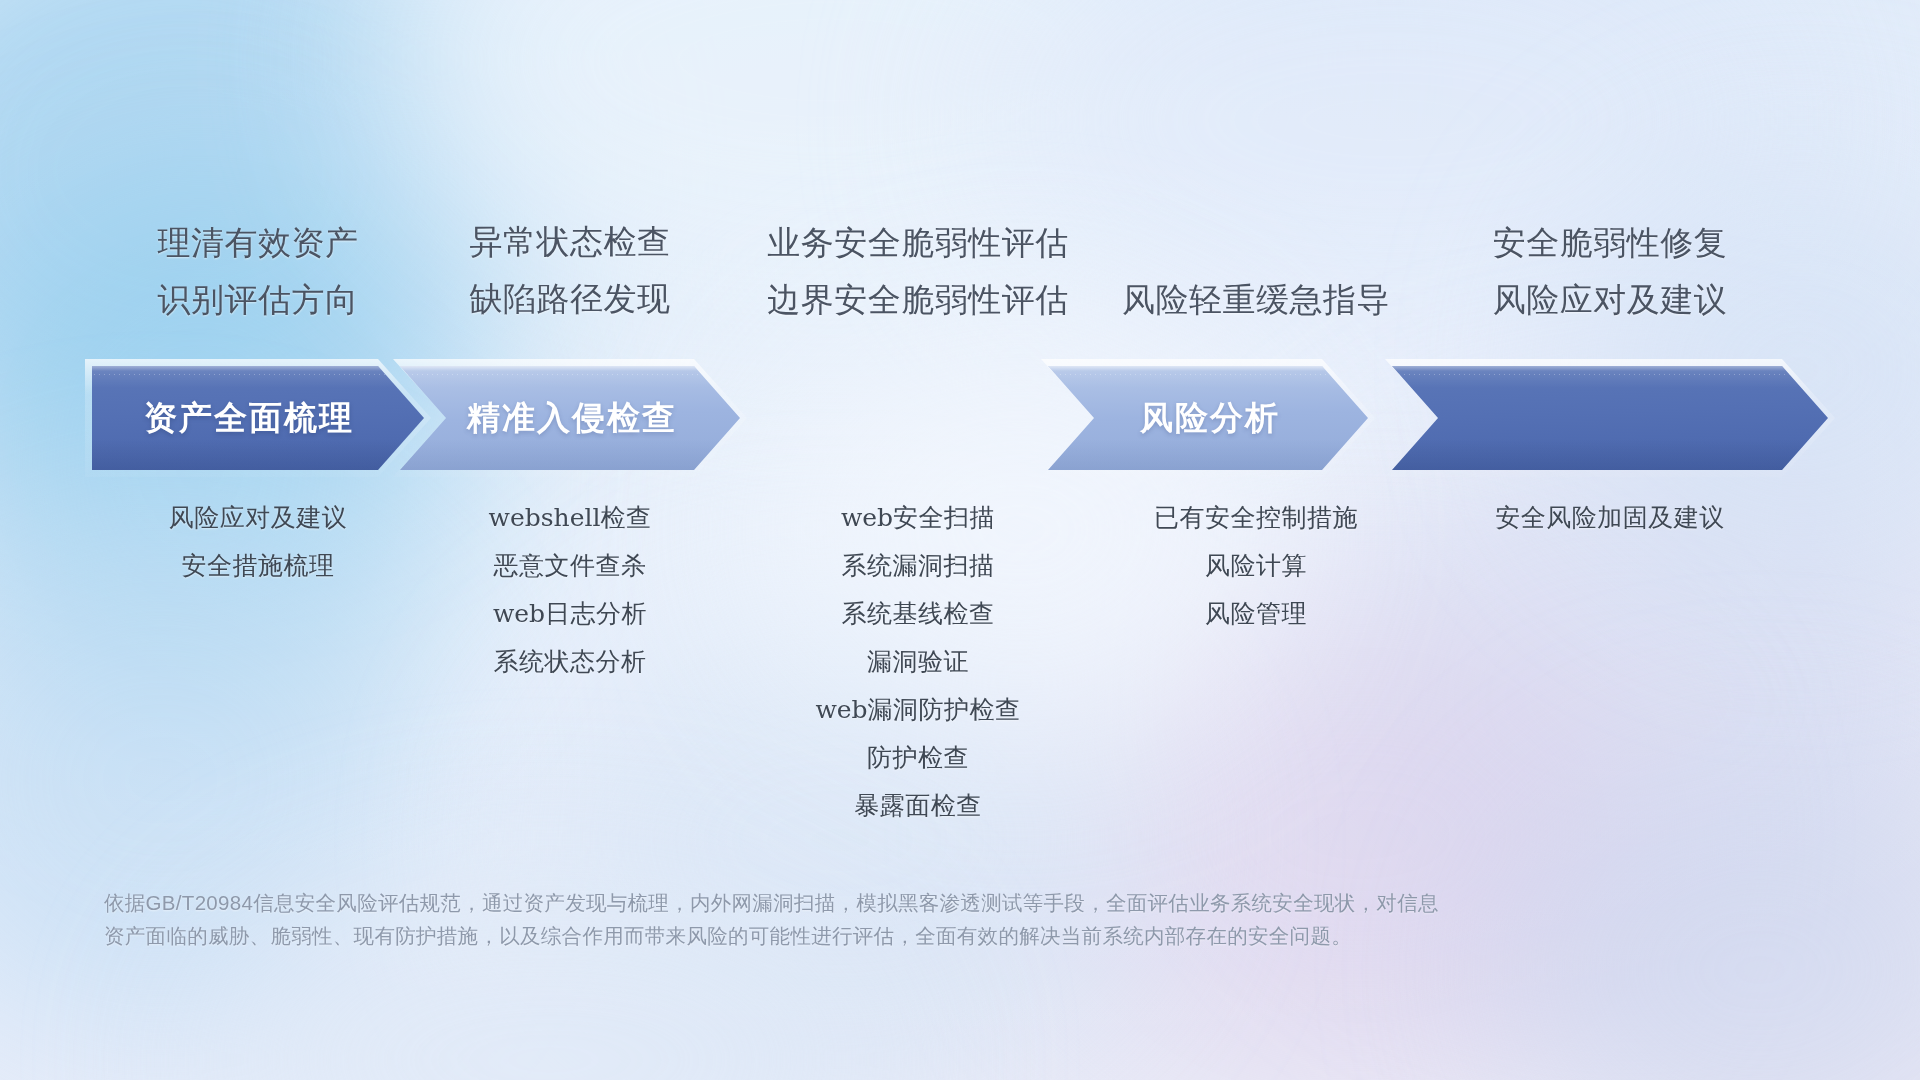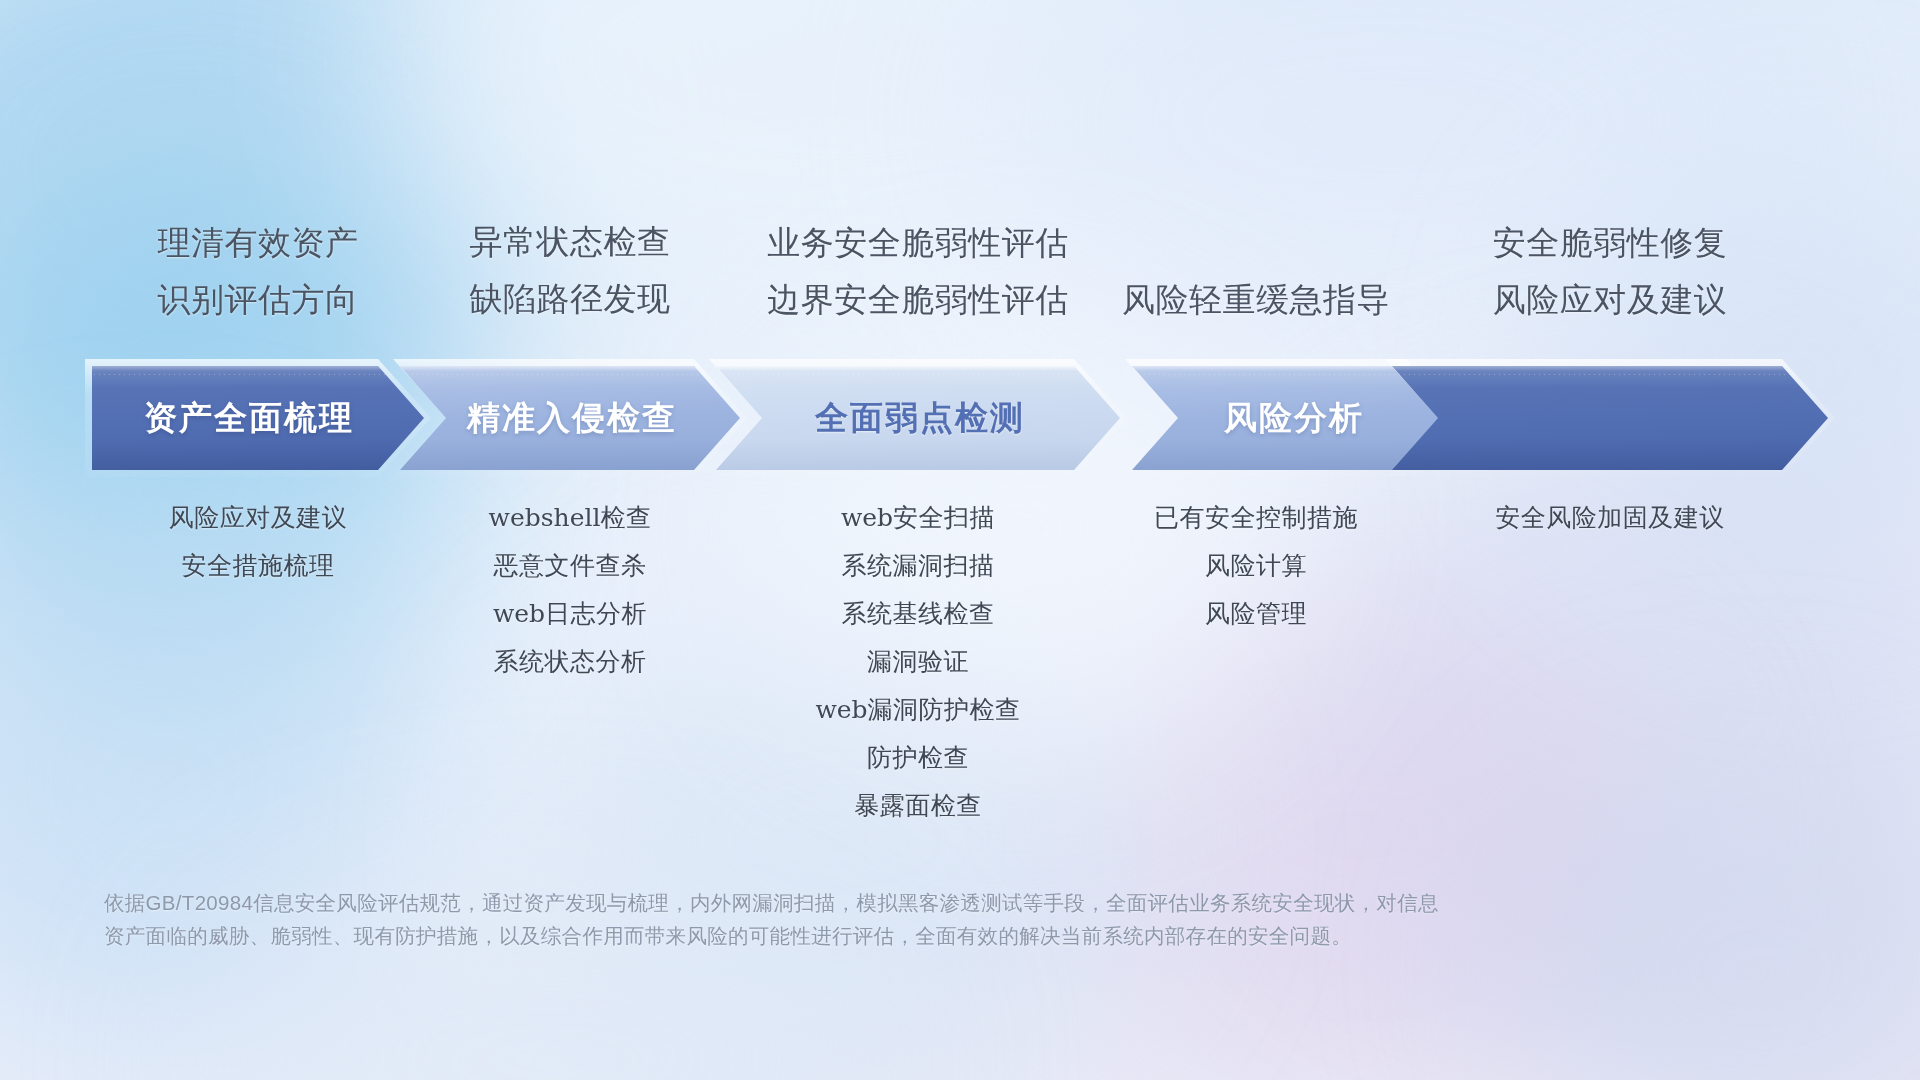--- a/index.html
+++ b/index.html
@@ -117,28 +117,21 @@
         <div class="shape" style="clip-path: polygon(0px 0px, 286px 0px, 332px 52px, 286px 104px, 0px 104px); opacity: 0.3; background-image: radial-gradient(rgba(255, 255, 255, 0.9) 0.7px, rgba(255, 255, 255, 0) 0.8px); background-size: 5px 5px; background-position: 0px 6px; background-repeat: repeat-x;"></div>
         <div class="lbl" style="padding-left: 6px; padding-right: 32px; margin-left: 8px;">资产全面梳理</div>
       </div>
       <div class="chev c-mid" style="left: 400px; width: 340px;">
         <div class="shape" style="inset: -7px; clip-path: polygon(0px 0px, 301px 0px, 354px 59px, 301px 118px, 0px 118px, 53px 59px); background: linear-gradient(rgba(255, 255, 255, 0.85) 0%, rgba(255, 255, 255, 0.25) 30%, rgba(255, 255, 255, 0.05) 100%); opacity: 0.85;"></div>
         <div class="shape" style="clip-path: polygon(0px 0px, 294px 0px, 340px 52px, 294px 104px, 0px 104px, 46px 52px); background: linear-gradient(178deg, rgb(179, 198, 232) 0%, rgb(157, 180, 224) 48%, rgb(147, 171, 217) 100%);"></div>
         <div class="shape" style="clip-path: polygon(0px 0px, 294px 0px, 340px 52px, 294px 104px, 0px 104px, 46px 52px); background: linear-gradient(rgba(255, 255, 255, 0.58) 0px, rgba(255, 255, 255, 0.1) 5px, rgba(255, 255, 255, 0) 22px, rgba(255, 255, 255, 0) 70%, rgba(60, 85, 140, 0.12) 100%);"></div>
         <div class="shape" style="clip-path: polygon(0px 0px, 294px 0px, 340px 52px, 294px 104px, 0px 104px, 46px 52px); opacity: 0.3; background-image: radial-gradient(rgba(255, 255, 255, 0.9) 0.7px, rgba(255, 255, 255, 0) 0.8px); background-size: 5px 5px; background-position: 0px 6px; background-repeat: repeat-x;"></div>
         <div class="lbl" style="padding-left: 36px; padding-right: 32px;">精准入侵检查</div>
       </div>
-      <div class="chev c-light" style="left: 716px; width: 404px;">
-        <div class="shape" style="inset: -7px; clip-path: polygon(0px 0px, 365px 0px, 418px 59px, 365px 118px, 0px 118px, 53px 59px); background: linear-gradient(rgba(255, 255, 255, 0.85) 0%, rgba(255, 255, 255, 0.25) 30%, rgba(255, 255, 255, 0.05) 100%); opacity: 0.85;"></div>
-        <div class="shape" style="clip-path: polygon(0px 0px, 358px 0px, 404px 52px, 358px 104px, 0px 104px, 46px 52px); background: linear-gradient(178deg, rgb(214, 227, 244) 0%, rgb(203, 218, 240) 48%, rgb(195, 211, 236) 100%);"></div>
-        <div class="shape" style="clip-path: polygon(0px 0px, 358px 0px, 404px 52px, 358px 104px, 0px 104px, 46px 52px); background: linear-gradient(rgba(255, 255, 255, 0.72) 0px, rgba(255, 255, 255, 0.1) 5px, rgba(255, 255, 255, 0) 22px, rgba(255, 255, 255, 0) 70%, rgba(90, 115, 165, 0.1) 100%);"></div>
-        <div class="shape" style="clip-path: polygon(0px 0px, 358px 0px, 404px 52px, 358px 104px, 0px 104px, 46px 52px); opacity: 0.3; background-image: radial-gradient(rgba(255, 255, 255, 0.9) 0.7px, rgba(255, 255, 255, 0) 0.8px); background-size: 5px 5px; background-position: 0px 6px; background-repeat: repeat-x;"></div>
-        <div class="lbl" style="padding-left: 36px; padding-right: 32px;">全面弱点检测</div>
-      </div>
-      <div class="chev c-mid" style="left: 1132px; width: 320px;">
+      <div class="chev c-mid" style="left: 1048px; width: 320px;">
         <div class="shape" style="inset: -7px; clip-path: polygon(0px 0px, 281px 0px, 334px 59px, 281px 118px, 0px 118px, 53px 59px); background: linear-gradient(rgba(255, 255, 255, 0.85) 0%, rgba(255, 255, 255, 0.25) 30%, rgba(255, 255, 255, 0.05) 100%); opacity: 0.85;"></div>
         <div class="shape" style="clip-path: polygon(0px 0px, 274px 0px, 320px 52px, 274px 104px, 0px 104px, 46px 52px); background: linear-gradient(178deg, rgb(179, 198, 232) 0%, rgb(157, 180, 224) 48%, rgb(147, 171, 217) 100%);"></div>
         <div class="shape" style="clip-path: polygon(0px 0px, 274px 0px, 320px 52px, 274px 104px, 0px 104px, 46px 52px); background: linear-gradient(rgba(255, 255, 255, 0.58) 0px, rgba(255, 255, 255, 0.1) 5px, rgba(255, 255, 255, 0) 22px, rgba(255, 255, 255, 0) 70%, rgba(60, 85, 140, 0.12) 100%);"></div>
         <div class="shape" style="clip-path: polygon(0px 0px, 274px 0px, 320px 52px, 274px 104px, 0px 104px, 46px 52px); opacity: 0.3; background-image: radial-gradient(rgba(255, 255, 255, 0.9) 0.7px, rgba(255, 255, 255, 0) 0.8px); background-size: 5px 5px; background-position: 0px 6px; background-repeat: repeat-x;"></div>
         <div class="lbl" style="padding-left: 36px; padding-right: 32px;">风险分析</div>
       </div>
       <div class="chev c-dark" style="left: 1392px; width: 436px;">
         <div class="shape" style="inset: -7px; clip-path: polygon(0px 0px, 397px 0px, 450px 59px, 397px 118px, 0px 118px, 53px 59px); background: linear-gradient(rgba(255, 255, 255, 0.85) 0%, rgba(255, 255, 255, 0.25) 30%, rgba(255, 255, 255, 0.05) 100%); opacity: 0.85;"></div>
         <div class="shape" style="clip-path: polygon(0px 0px, 390px 0px, 436px 52px, 390px 104px, 0px 104px, 46px 52px); background: linear-gradient(178deg, rgb(91, 119, 184) 0%, rgb(84, 112, 180) 45%, rgb(74, 102, 172) 100%);"></div>
         <div class="shape" style="clip-path: polygon(0px 0px, 390px 0px, 436px 52px, 390px 104px, 0px 104px, 46px 52px); background: linear-gradient(rgba(255, 255, 255, 0.42) 0px, rgba(255, 255, 255, 0.1) 5px, rgba(255, 255, 255, 0) 22px, rgba(255, 255, 255, 0) 70%, rgba(30, 50, 100, 0.18) 100%);"></div>

